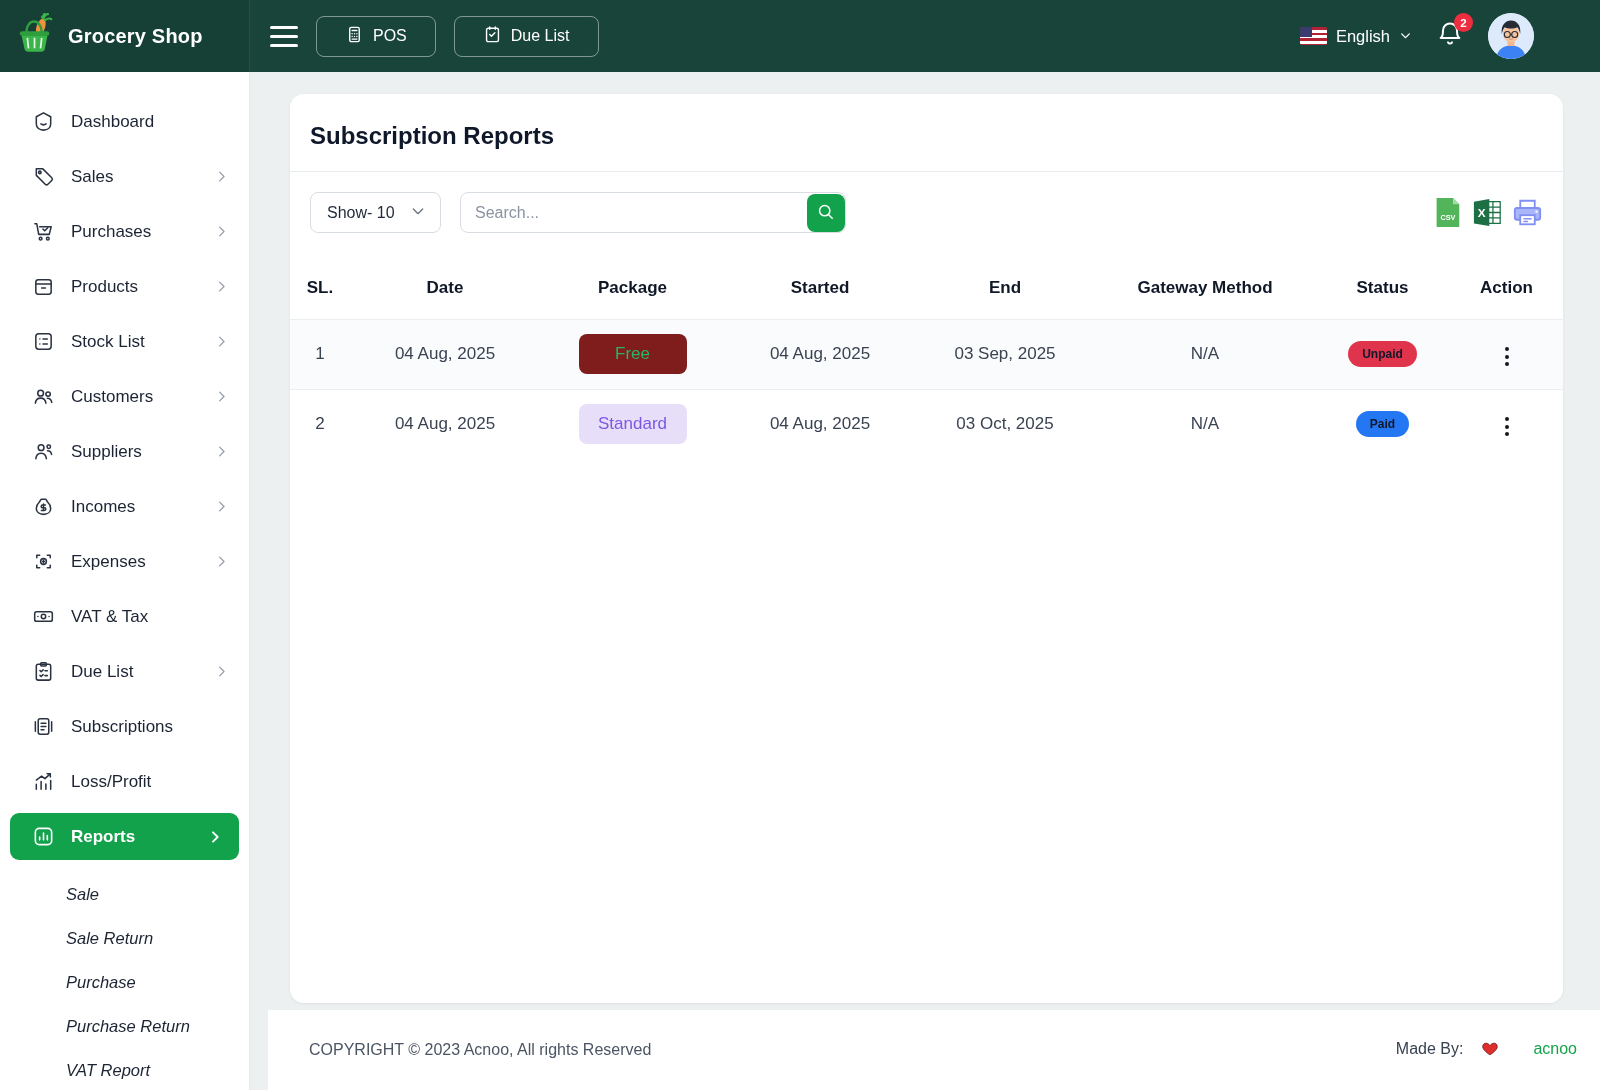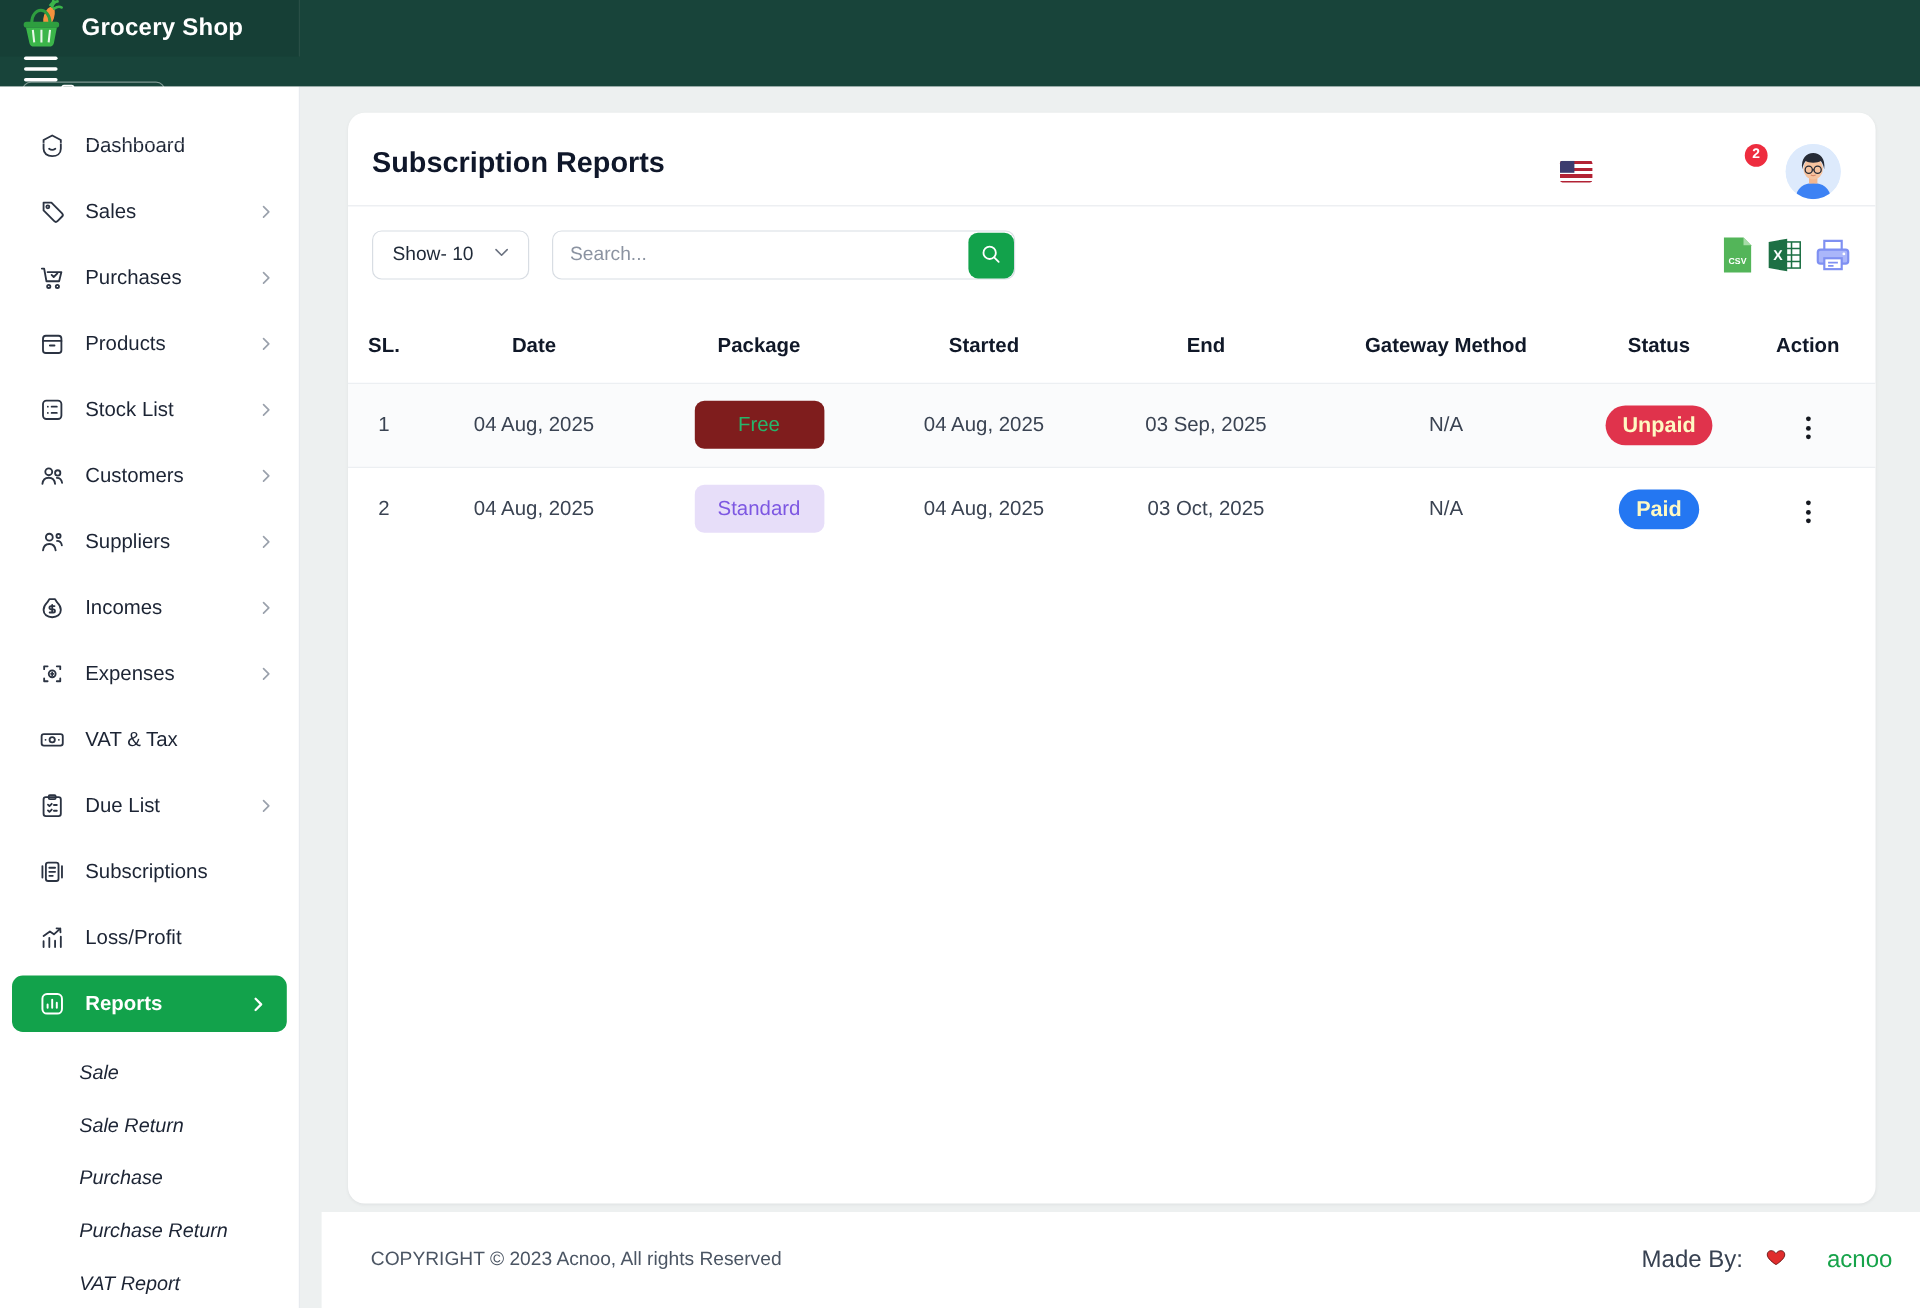--- a/index.html
+++ b/index.html
@@ -1,21 +1,21 @@
 <!DOCTYPE html>
 <html><head>
 <meta charset="utf-8">
 <style>
   * { margin:0; padding:0; box-sizing:border-box; }
   html,body { width:1600px; height:1090px; overflow:hidden; background:#edf0f0;
     font-family:"Liberation Sans", sans-serif; }
 
   
   .topbar { position:absolute; top:0; left:0; width:1600px; height:72px;
-    background:#18443a; display:flex; align-items:flex-start; z-index:30;flex-direction:column; }
+    background:#18443a; display:flex; align-items:center; z-index:30; }
   .brand-zone { width:250px; height:72px; display:flex; align-items:center; gap:12px;
     padding-left:14px; border-right:1px solid rgba(255,255,255,.08); background:#163f36; }
   .brand-name { color:#fff; font-size:20px; font-weight:800; letter-spacing:.2px; }
   .hamburger { margin-left:20px; width:28px; cursor:pointer; display:flex; flex-direction:column; gap:6px; }
   .hamburger span { display:block; height:3px; background:#fff; border-radius:2px; }
   .hdr-btn { margin-left:18px; height:41px; display:flex; align-items:center; gap:9px;
     padding:0 28px; border:1px solid rgba(255,255,255,.45); border-radius:8px;
     color:#fff; font-size:16px; cursor:pointer; background:transparent; }
   .hdr-right { margin-left:auto; margin-right:66px; display:flex; align-items:center; gap:24px; }
   .lang { display:flex; align-items:center; gap:9px; color:#fff; font-size:16.5px; cursor:pointer; }
@@ -66,32 +66,32 @@
 
   table.report { width:100%; border-collapse:collapse; margin-top:4px; }
   .report th { font-size:17px; font-weight:700; color:#101828; height:62px; text-align:center; }
   .report td { font-size:17px; color:#3a4352; height:70px; text-align:center; border-top:1px solid #eceff2; }
   .report tr.odd td { background:#fafbfc; }
   .col-sl{width:60px} .col-date{width:190px} .col-pkg{width:185px} .col-start{width:190px}
   .col-end{width:180px} .col-gw{width:220px} .col-status{width:135px} .col-action{width:113px}
   .pkg-badge { display:inline-block; width:108px; padding:10px 0; border-radius:8px; font-size:17px; }
   .pkg-free { background:#7f1d1d; color:#27b56a; }
   .pkg-standard { background:#e7def9; color:#7d57e2; }
-  .status-pill { display:inline-block; padding:6px 14px; border-radius:999px; color:#fef9c3;
-    font-size:18px; font-weight:700; }
+  .status-pill { display:inline-block; padding:6px 14px; border-radius:999px; color:#0f172a;
+    font-size:12px; font-weight:700; }
   .st-unpaid { background:#e0334c; }
   .st-paid { background:#2477f2; }
   .kebab { display:inline-flex; flex-direction:column; gap:3.5px; padding:6px 8px; cursor:pointer; }
   .kebab i { width:4px; height:4px; border-radius:50%; background:#14181f; }
 
   
   .footer { position:absolute; bottom:0; left:0; width:1350px; height:80px; background:#fff;
     display:flex; align-items:center; justify-content:space-between; padding:0 41px 0 41px; }
   .copyright { font-size:16px; color:#4b5563; }
-  .madeby { display:flex; align-items:flex-end; gap:18px; font-size:20px; color:#374151; }
+  .madeby { display:flex; align-items:flex-start; gap:18px; font-size:16px; color:#374151; }
   .madeby .brand-green { color:#16a34a;margin-left:16px; }
 </style>
 </head>
 <body>
 
 <div class="topbar">
   <div class="brand-zone">
     <span>
       <svg width="42" height="42" viewBox="0 0 44 44">
         <g transform="rotate(18 30 12)">

